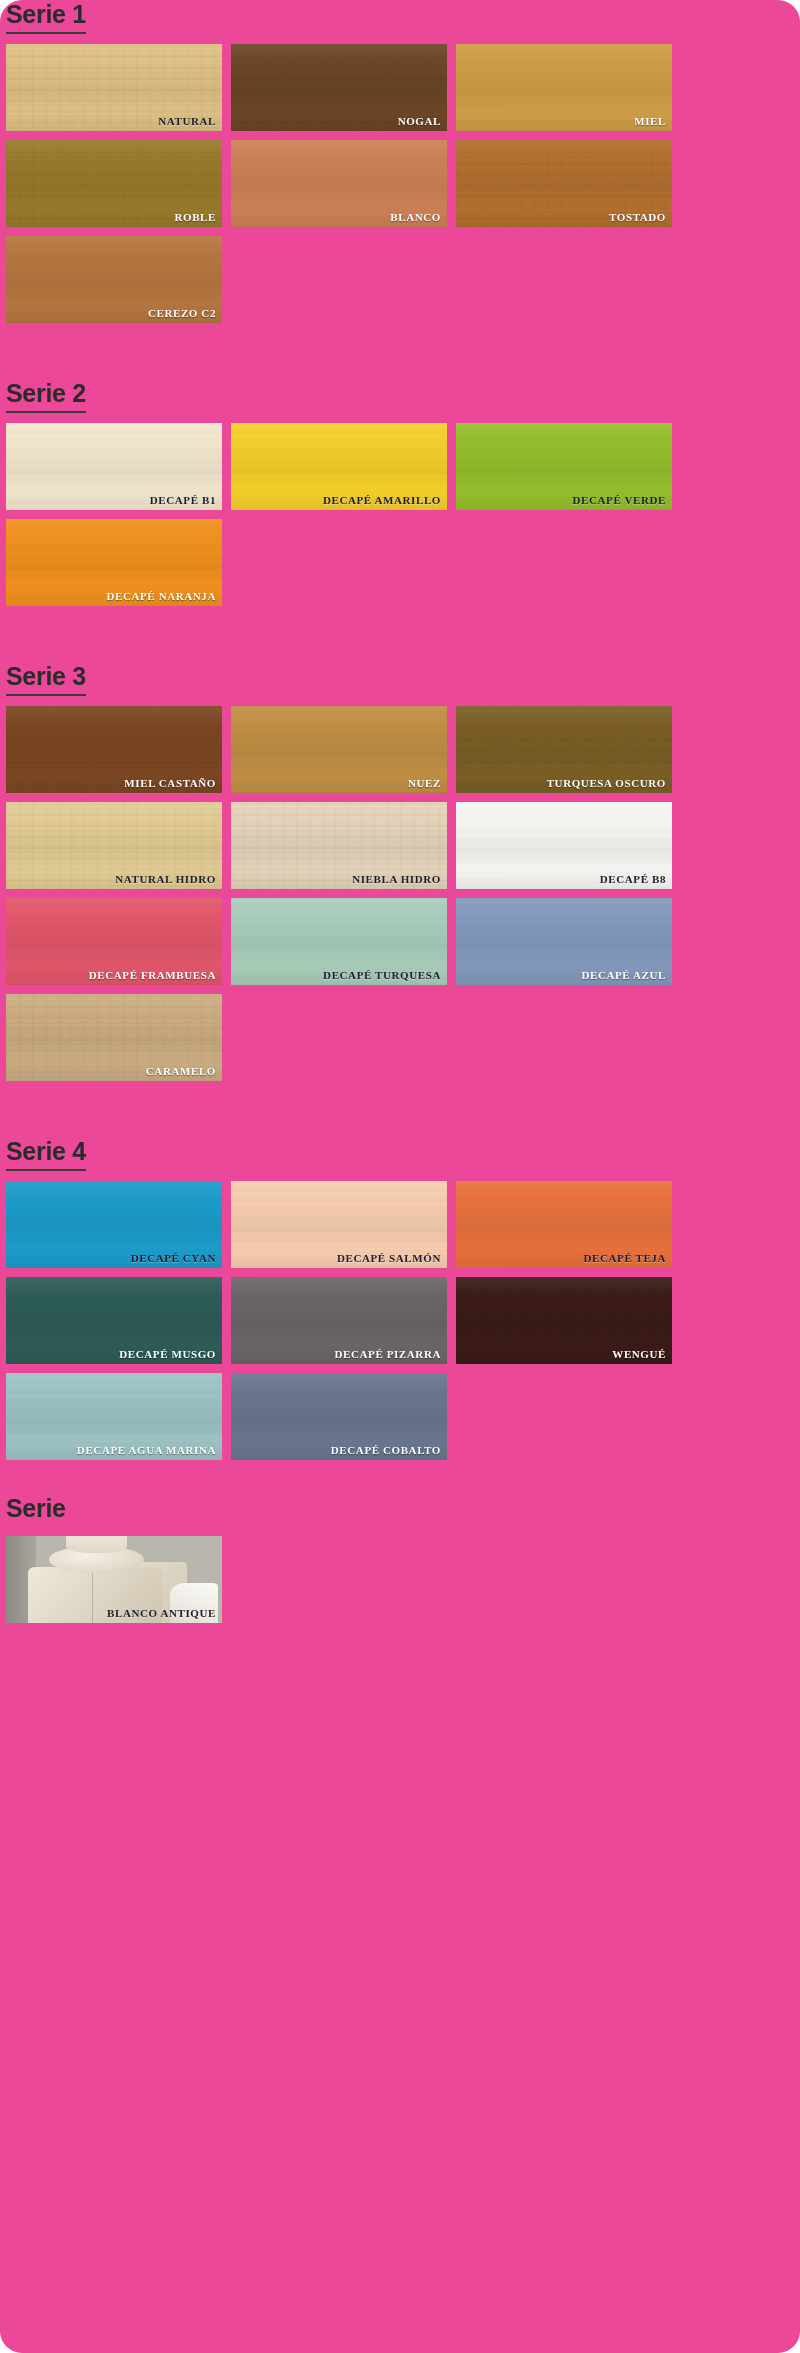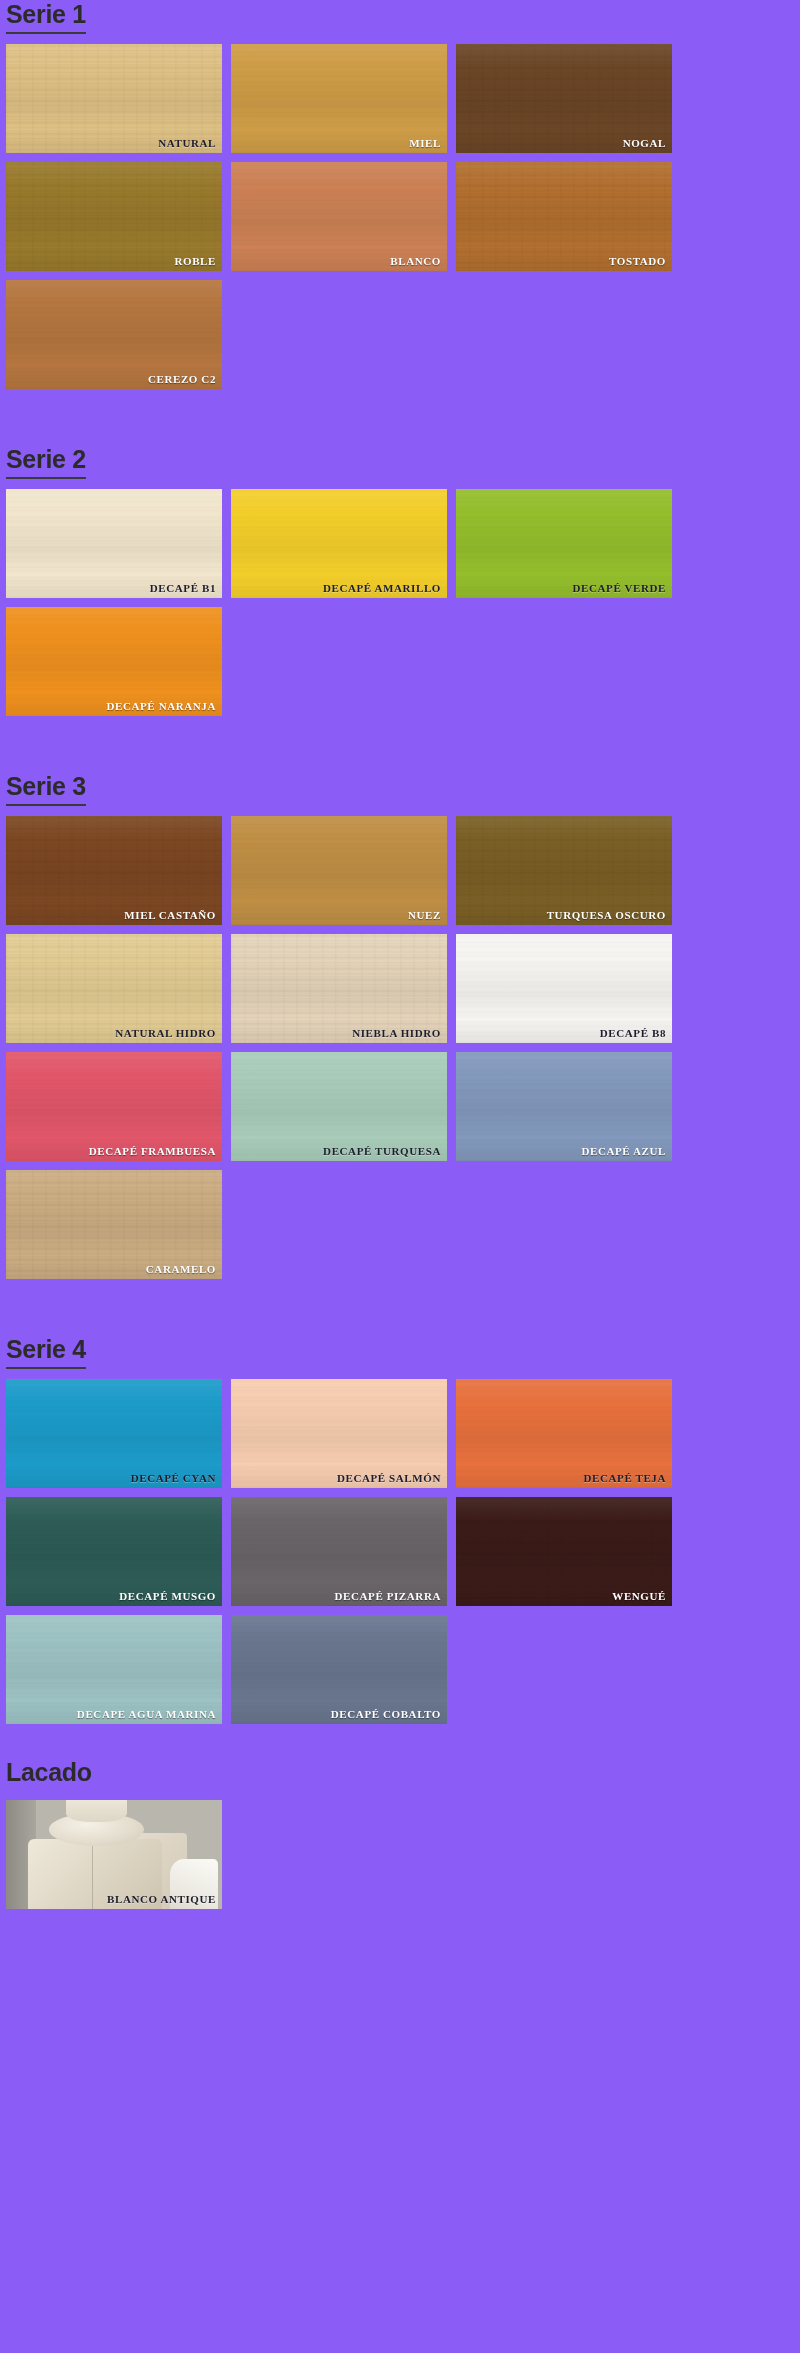--- a/index.html
+++ b/index.html
@@ -7,22 +7,23 @@
   html, body {
     margin: 0;
     padding: 0;
     background: #ffffff;
     font-family: "Liberation Sans", sans-serif;
   }
   .page {
     width: 800px;
     min-height: 2353px;
     position: relative;
-    background: #8b5cf6;
+    background: #ec4899;
     padding: 0;
+    border-radius: 22px;
   }
   .series-block { margin: 0; }
 
   .series-title {
     font-family: "Liberation Sans", sans-serif;
     font-size: 25px;
     font-weight: bold;
     color: #2b2b2b;
     letter-spacing: -0.3px;
     padding: 0 0 3px 0;
@@ -37,21 +38,21 @@
     grid-template-columns: repeat(3, 216px);
     column-gap: 9px;
     row-gap: 9px;
     margin-left: 6px;
     justify-content: start;
   }
 
   .swatch {
     position: relative;
     width: 216px;
-    height: 109px;
+    height: 87px;
     overflow: hidden;
     display: block;
   }
   .swatch .tex {
     position: absolute;
     inset: 0;
   }
   
   .grain {
     position: absolute;
@@ -160,30 +161,30 @@
 
 <div class="page">
     <div class="series-block"><div class="series-title">Serie 1</div><div class="swatch-grid">
         <div class="swatch">
           <div class="tex" style="background: rgb(224, 194, 133);"></div>
           <div class="grain"></div>
           <div class="shade"></div>
           <div class="swatch-label lbl-dark">NATURAL</div>
         </div>
         <div class="swatch">
+          <div class="tex" style="background: rgb(108, 70, 38);"></div>
+          <div class="grain"></div>
+          <div class="shade"></div>
+          <div class="swatch-label lbl-light">NOGAL</div>
+        </div>
+        <div class="swatch">
           <div class="tex" style="background: rgb(207, 157, 70);"></div>
           <div class="grain soft"></div>
           <div class="shade"></div>
           <div class="swatch-label lbl-light">MIEL</div>
-        </div>
-        <div class="swatch">
-          <div class="tex" style="background: rgb(108, 70, 38);"></div>
-          <div class="grain"></div>
-          <div class="shade"></div>
-          <div class="swatch-label lbl-light">NOGAL</div>
         </div>
         <div class="swatch">
           <div class="tex" style="background: rgb(154, 123, 44);"></div>
           <div class="grain"></div>
           <div class="shade"></div>
           <div class="swatch-label lbl-light">ROBLE</div>
         </div>
         <div class="swatch">
           <div class="tex" style="background: rgb(205, 129, 84);"></div>
           <div class="grain soft"></div>
@@ -338,21 +339,21 @@
           <div class="swatch-label lbl-light">DECAPE AGUA MARINA</div>
         </div>
         <div class="swatch">
           <div class="tex" style="background: rgb(105, 118, 143);"></div>
           <div class="grain soft"></div>
           <div class="shade"></div>
           <div class="swatch-label lbl-light">DECAPÉ COBALTO</div>
         </div>
       </div></div>
     <div class="gap-md"></div>
-    <div class="series-block"><div class="series-title no-rule">Lacado</div><div class="swatch-grid">
+    <div class="series-block"><div class="series-title no-rule">Serie</div><div class="swatch-grid">
         <div class="swatch">
           <div class="tex" style="background: rgb(223, 216, 201);"></div>
           <div class="lacado-art">
             <div class="wallL"></div>
             <div class="bodyR"></div>
             <div class="body"></div>
             <div class="collar"></div>
             <div class="neck"></div>
             <div class="cloth"></div>
             <div class="seam"></div>

